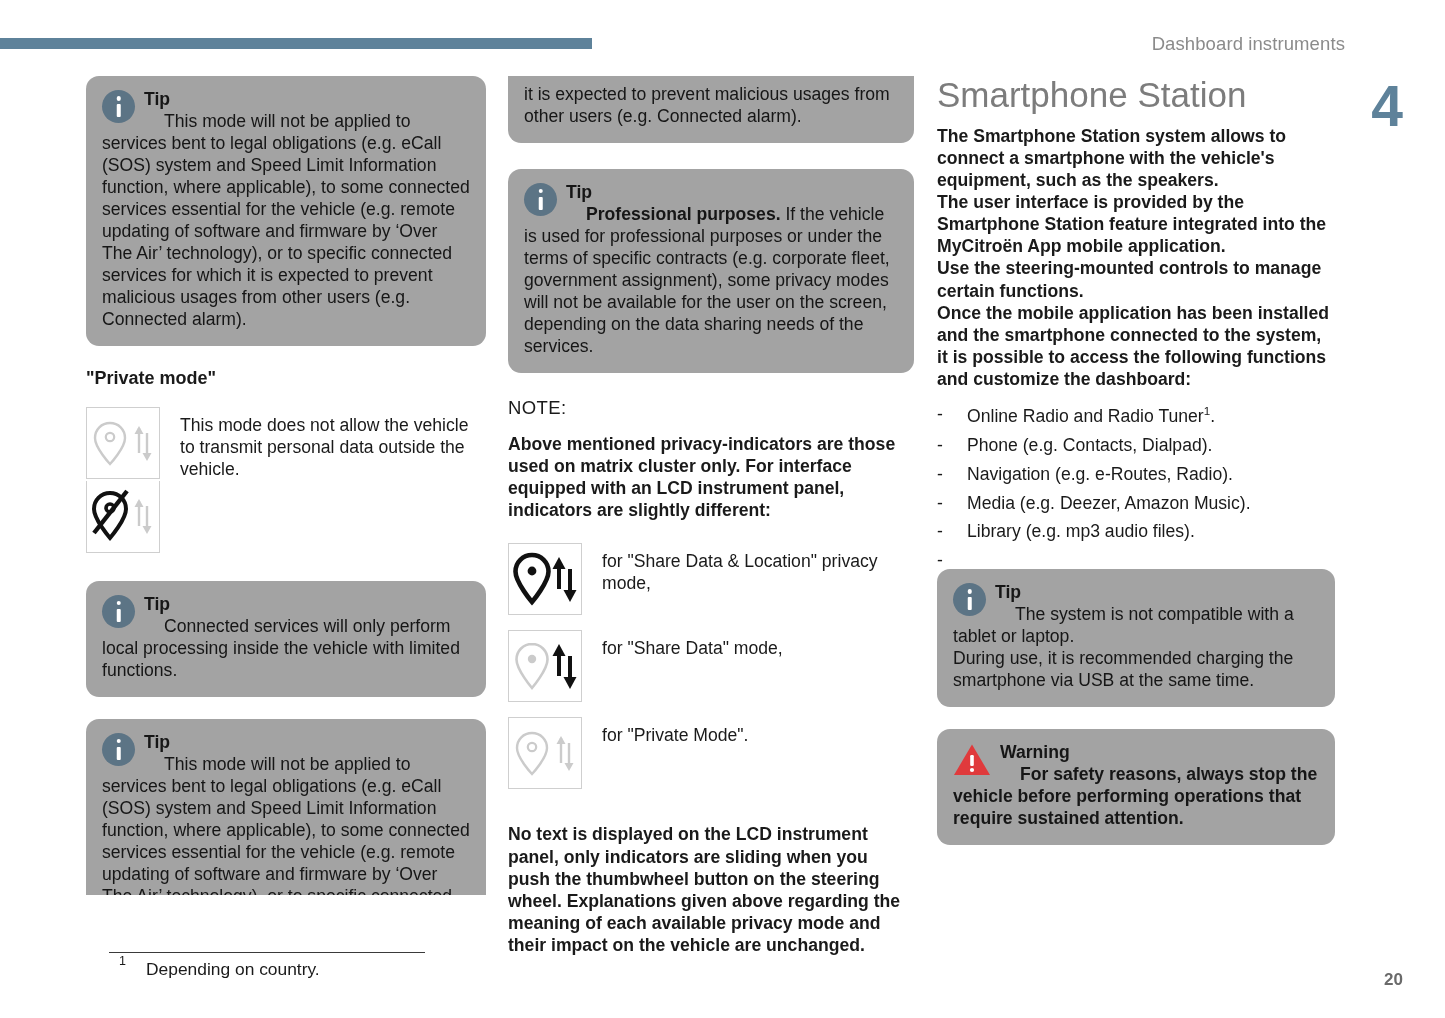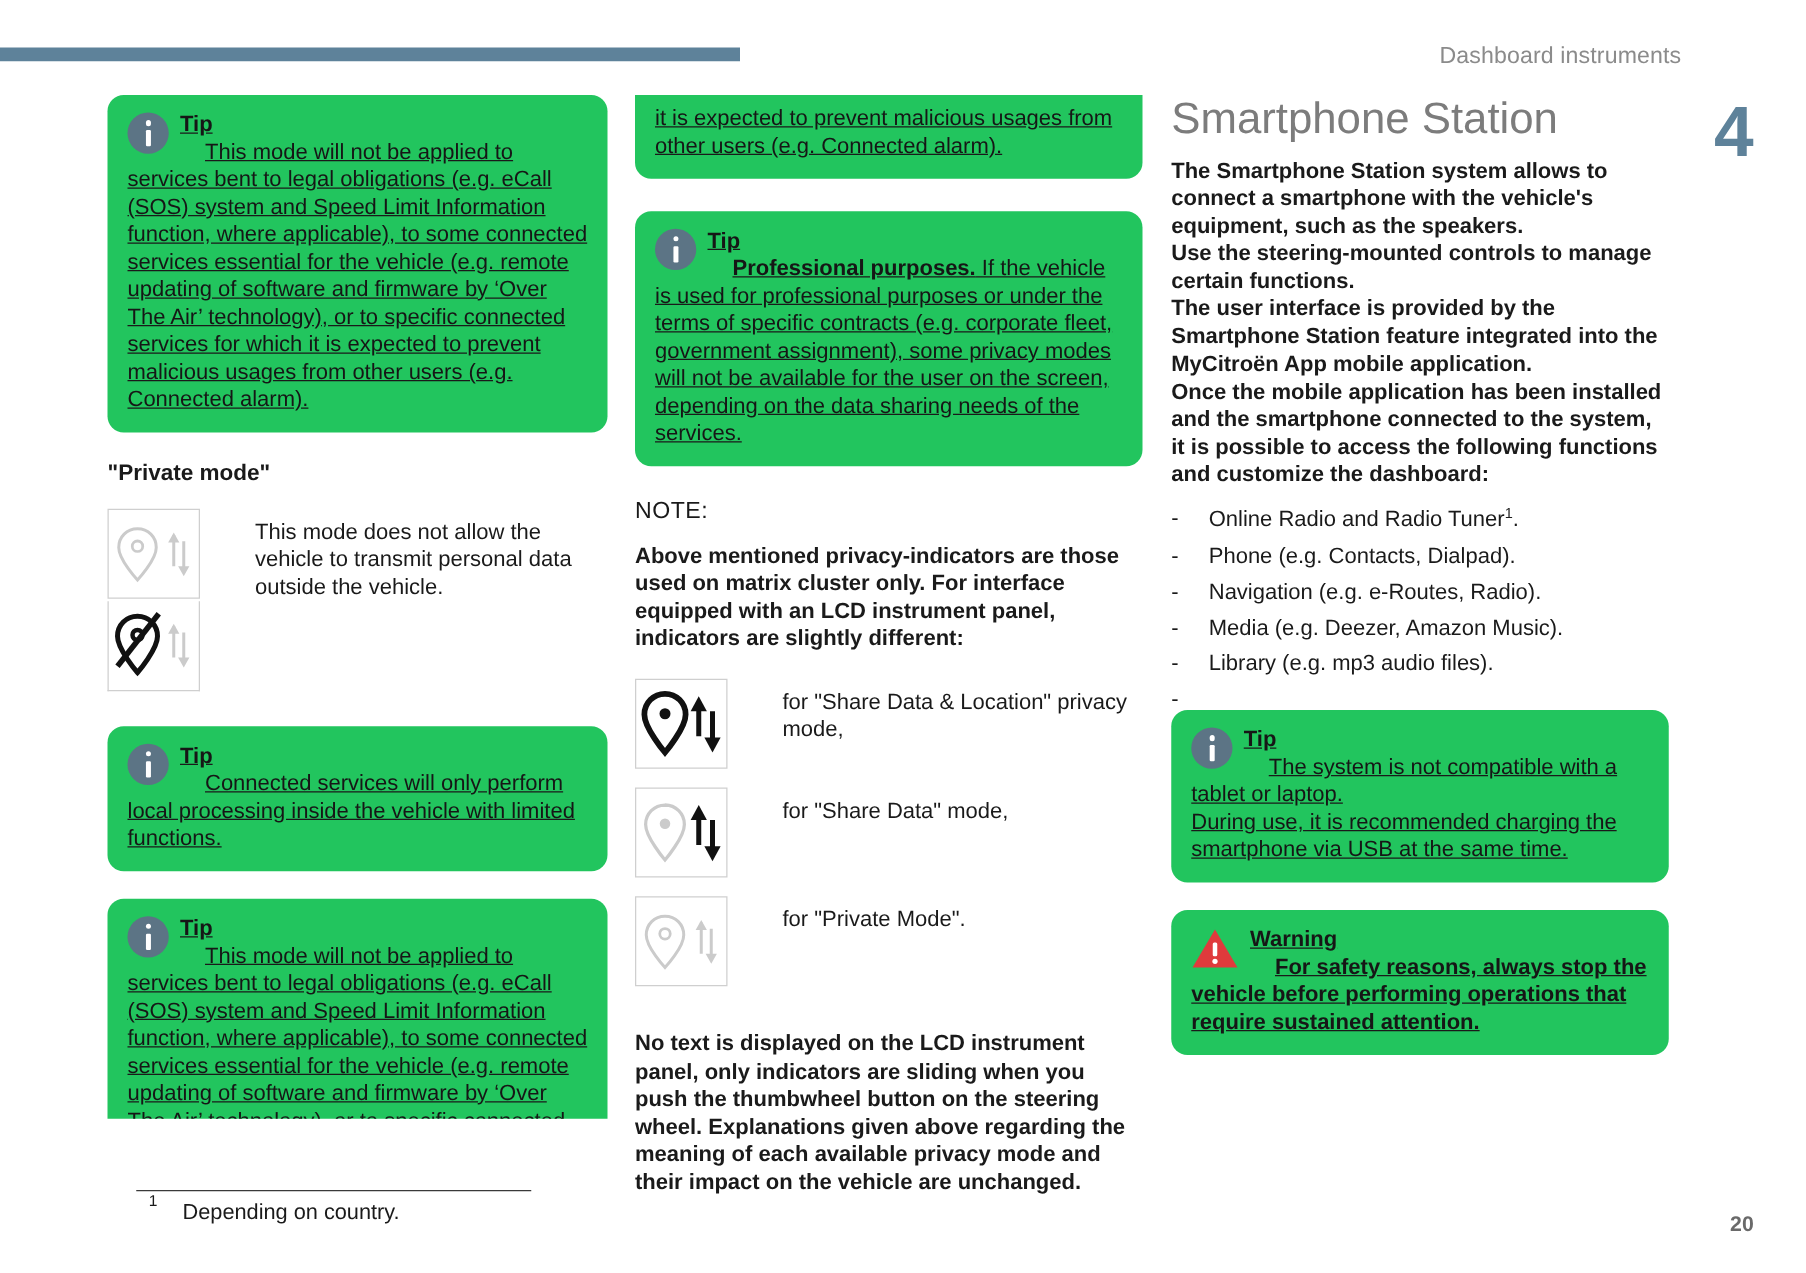--- a/index.html
+++ b/index.html
@@ -53,26 +53,25 @@
   .col {
     position: absolute;
     top: 76px;
   }
   .col-1 { left: 86px;  width: 400px; }
   .col-2 { left: 508px; width: 406px; }
   .col-3 { left: 937px; width: 398px; }
 
   
   .box {
-    background: #22c55e;
+    background: #a3a3a3;
     border-radius: 13px;
     padding: 13px 16px 15px 16px;
     margin-bottom: 22px;
     position: relative;
-    text-decoration: underline;
   }
   .box.clipped-top {
     border-radius: 0 0 13px 13px;
     padding-top: 8px;
     margin-top: 0;
   }
   .box.clipped-bottom {
     border-radius: 13px 13px 0 0;
     padding-bottom: 0;
     margin-bottom: 0;
@@ -146,21 +145,20 @@
     line-height: 1.26;
     margin: 0 0 0 0;
     font-weight: bold;
   }
 
   
   .icon-row {
     display: flex;
     align-items: flex-start;
     margin-bottom: 0px;
-    gap: 24px;
   }
   .icon-box {
     width: 74px; height: 72px;
     border: 1px solid #cfcfcf;
     flex: 0 0 auto;
     position: relative;
     background: #fff;
   }
   .icon-box.nb-top { border-top: none; }
   .icon-caption {
@@ -347,24 +345,24 @@
 
   <div class="para">No text is displayed on the LCD instrument panel, only indicators are sliding when you push the thumbwheel button on the steering wheel. Explanations given above regarding the meaning of each available privacy mode and their impact on the vehicle are unchanged.</div>
 
 </div>
 
 <div class="col col-3">
 
   <div class="section-title">Smartphone Station</div>
 
   <div class="para">The Smartphone Station system allows to connect a smartphone with the vehicle's equipment, such as the speakers.</div>
-  <div class="para">Use the steering-mounted controls to manage certain functions.</div>
   <div class="para">
     <span>The user interface is provided by the </span><b>Smartphone Station</b><span> feature integrated into the </span><b>MyCitroën App</b><span> mobile application.</span>
   </div>
+  <div class="para">Use the steering-mounted controls to manage certain functions.</div>
   <div class="para">Once the mobile application has been installed and the smartphone connected to the system, it is possible to access the following functions and customize the dashboard:</div>
 
   <ul class="blist">
     <li>
       <span class="dash">-</span><span>Online Radio and Radio Tuner</span><sup>1</sup><span>.</span>
     </li>
     <li>
       <span class="dash">-</span><span>Phone (e.g. Contacts, Dialpad).</span>
     </li>
     <li>

